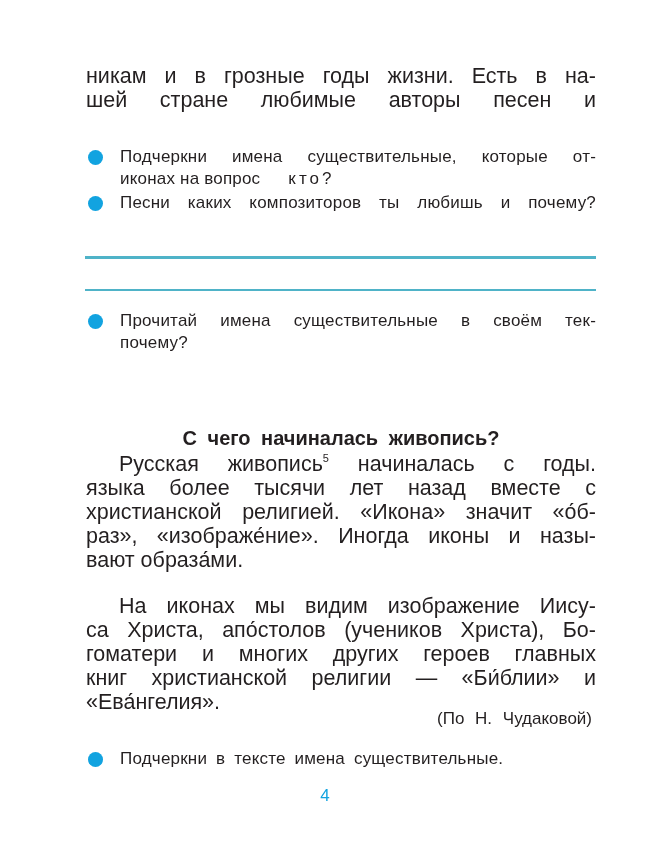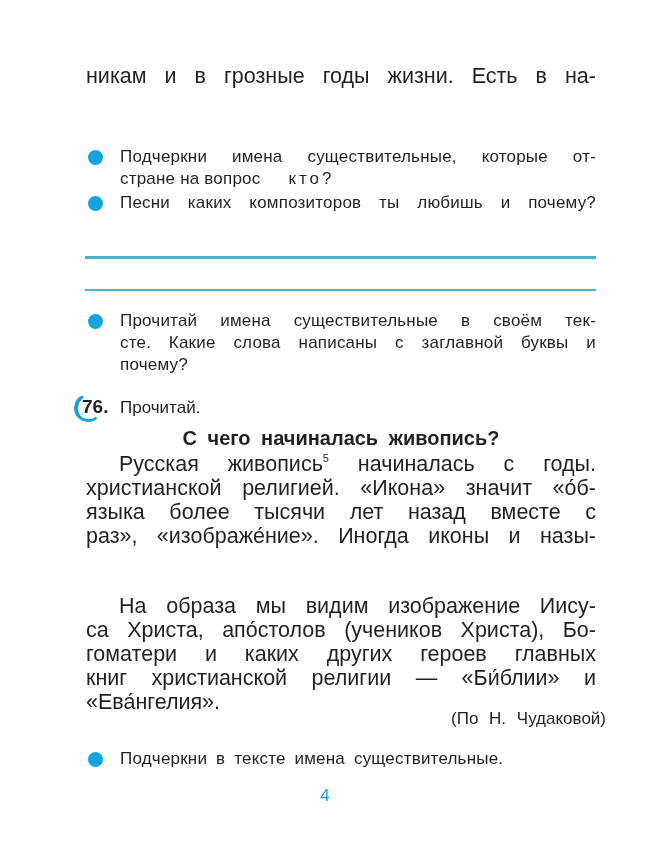--- a/index.html
+++ b/index.html
@@ -132,21 +132,21 @@
     width: 510px;
     top: 426px;
     text-align: center;
     font-size: 20px;
     font-weight: bold;
     line-height: 24px;
     word-spacing: 5px;
   }
   .source {
     position: absolute;
-    right: 44px;
+    right: 58px;
     top: 708px;
     font-size: 17px;
     line-height: 22px;
     word-spacing: 6px;
   }
   .page-number {
     position: absolute;
     left: 0;
     width: 650px;
     top: 786px;
@@ -156,68 +156,64 @@
   }
   b.kw { font-weight: bold; }
 </style>
 </head>
 <body>
 
 <div class="page">
 
   <div class="para" style="top:64px;">
     <span class="line">никам и в грозные годы жизни. Есть в на-</span>
+    <span class="line">шей стране любимые авторы песен и</span>
   </div>
 
   <div class="task" style="top:146px;">
     <span class="dot"></span>
     <div class="text">
       <span class="line">Подчеркни имена существительные, которые от-</span>
-      <span class="line last"><span>стране на вопрос </span><span class="spaced">кто</span><span>?</span></span>
+      <span class="line last"><span>иконах на вопрос </span><span class="spaced">кто</span><span>?</span></span>
     </div>
   </div>
 
   <div class="task" style="top:192px;">
     <span class="dot"></span>
     <div class="text">
       <span class="line">Песни каких композиторов ты любишь и почему?</span>
     </div>
   </div>
 
   <div class="write-line" style="top:256px;height:3px;"></div>
   <div class="write-line" style="top:289px;height:2px;"></div>
 
   <div class="task" style="top:310px;">
     <span class="dot"></span>
     <div class="text">
       <span class="line">Прочитай имена существительные в своём тек-</span>
-      <span class="line">сте. Какие слова написаны с заглавной буквы и</span>
       <span class="line last">почему?</span>
     </div>
   </div>
 
-  <div class="ex-num">
-    <span class="arc"></span>
-    <span class="num">76.</span>
-    <span class="instr">Прочитай.</span>
-  </div>
 
   <div class="title">С чего начиналась живопись?</div>
 
   <div class="para" style="top:452px;">
     <span class="line indent"><span>Русская живопись</span><sup>5</sup><span> начиналась с годы.</span></span>
+    <span class="line">языка более тысячи лет назад вместе с</span>
     <span class="line">христианской религией. «Икона» значит «о́б-</span>
-    <span class="line">языка более тысячи лет назад вместе с</span>
     <span class="line">раз», «изображе́ние». Иногда иконы и назы-</span>
+    <span class="line last">вают образа́ми.</span>
   </div>
 
   <div class="para" style="top:594px;">
-    <span class="line indent">На образа мы видим изображение Иису-</span>
+    <span class="line indent">На иконах мы видим изображение Иису-</span>
     <span class="line">са Христа, апо́столов (учеников Христа), Бо-</span>
-    <span class="line">гоматери и каких других героев главных</span>
+    <span class="line">гоматери и многих других героев главных</span>
     <span class="line">книг христианской религии — «Би́блии» и</span>
     <span class="line last">«Ева́нгелия».</span>
   </div>
 
   <div class="source">(По Н. Чудаковой)</div>
 
   <div class="task" style="top:748px;">
     <span class="dot"></span>
     <div class="text">
       <span class="line last" style="word-spacing:4px;">Подчеркни в тексте имена существительные.</span>

